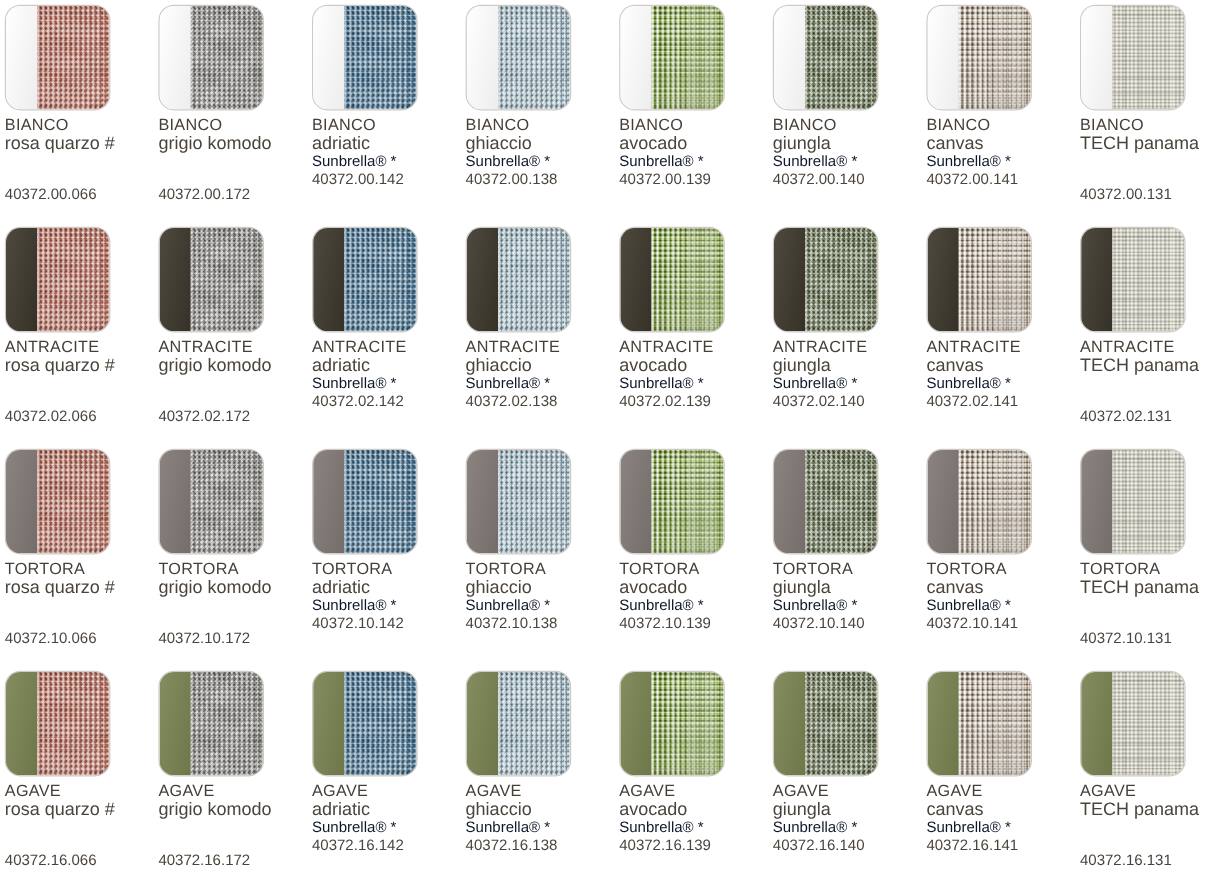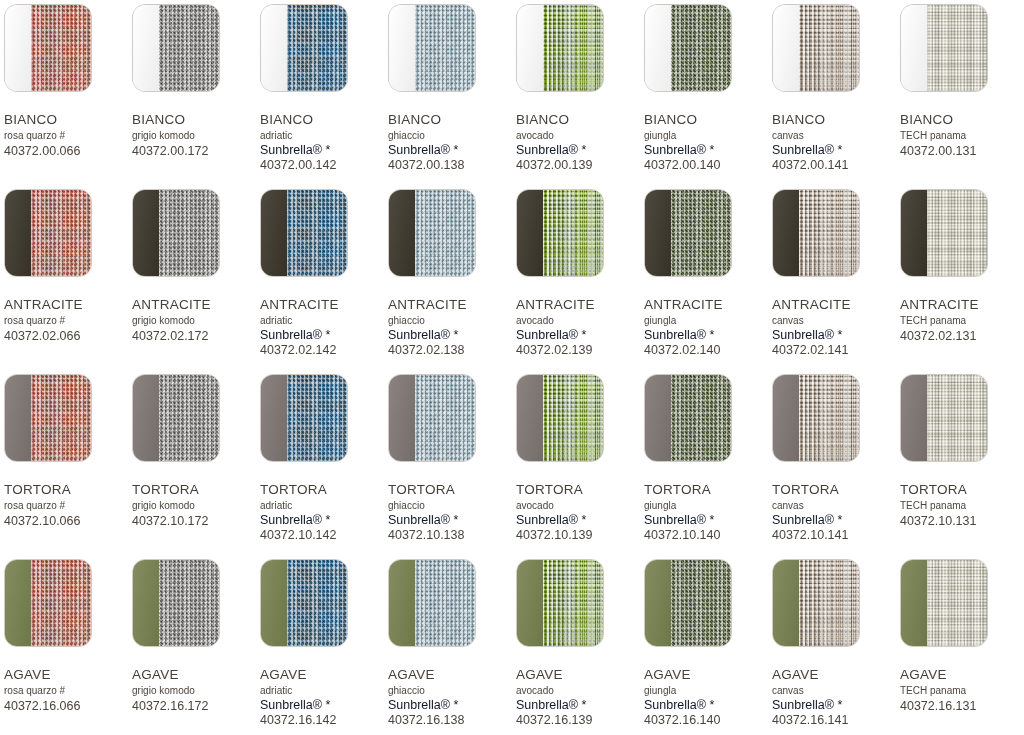--- a/index.html
+++ b/index.html
@@ -168,51 +168,51 @@
     content: "";
     position: absolute;
     inset: 0;
     background: linear-gradient(100deg, rgba(255,255,255,0.10), rgba(0,0,0,0.07));
   }
 
   
   .caption {
     position: absolute;
     left: 0;
-    top: 108px;
+    top: 92px;
     width: 128px;
   }
   .base-name {
     font-size: 13.5px;
     letter-spacing: 0.25px;
     line-height: 16px;
     color: #463f38;
     white-space: nowrap;
   }
   .fabric-name {
-    font-size: 10px;
+    font-size: 15px;
     line-height: 15px;
     color: #4b443d;
     white-space: nowrap;
   }
   .brand-line {
     font-size: 12.5px;
     line-height: 15px;
     color: #0f172a;
     white-space: nowrap;
     min-height: 15px;
   }
   .code {
     font-size: 12.5px;
     line-height: 15px;
     color: #4b443d;
     white-space: nowrap;
     margin-top: 0;
   }
-  .code.pushed { margin-top: 1px; }
+  .code.pushed { margin-top: 28px; }
 </style>
 </head>
 <body>
 
 <div id="swatch-grid">
     <div class="swatch-cell">
       <div class="chip">
         <div class="chip-left" style="background: rgb(255, 255, 255); position: relative;">
           <div class="flat"></div>
         </div>

